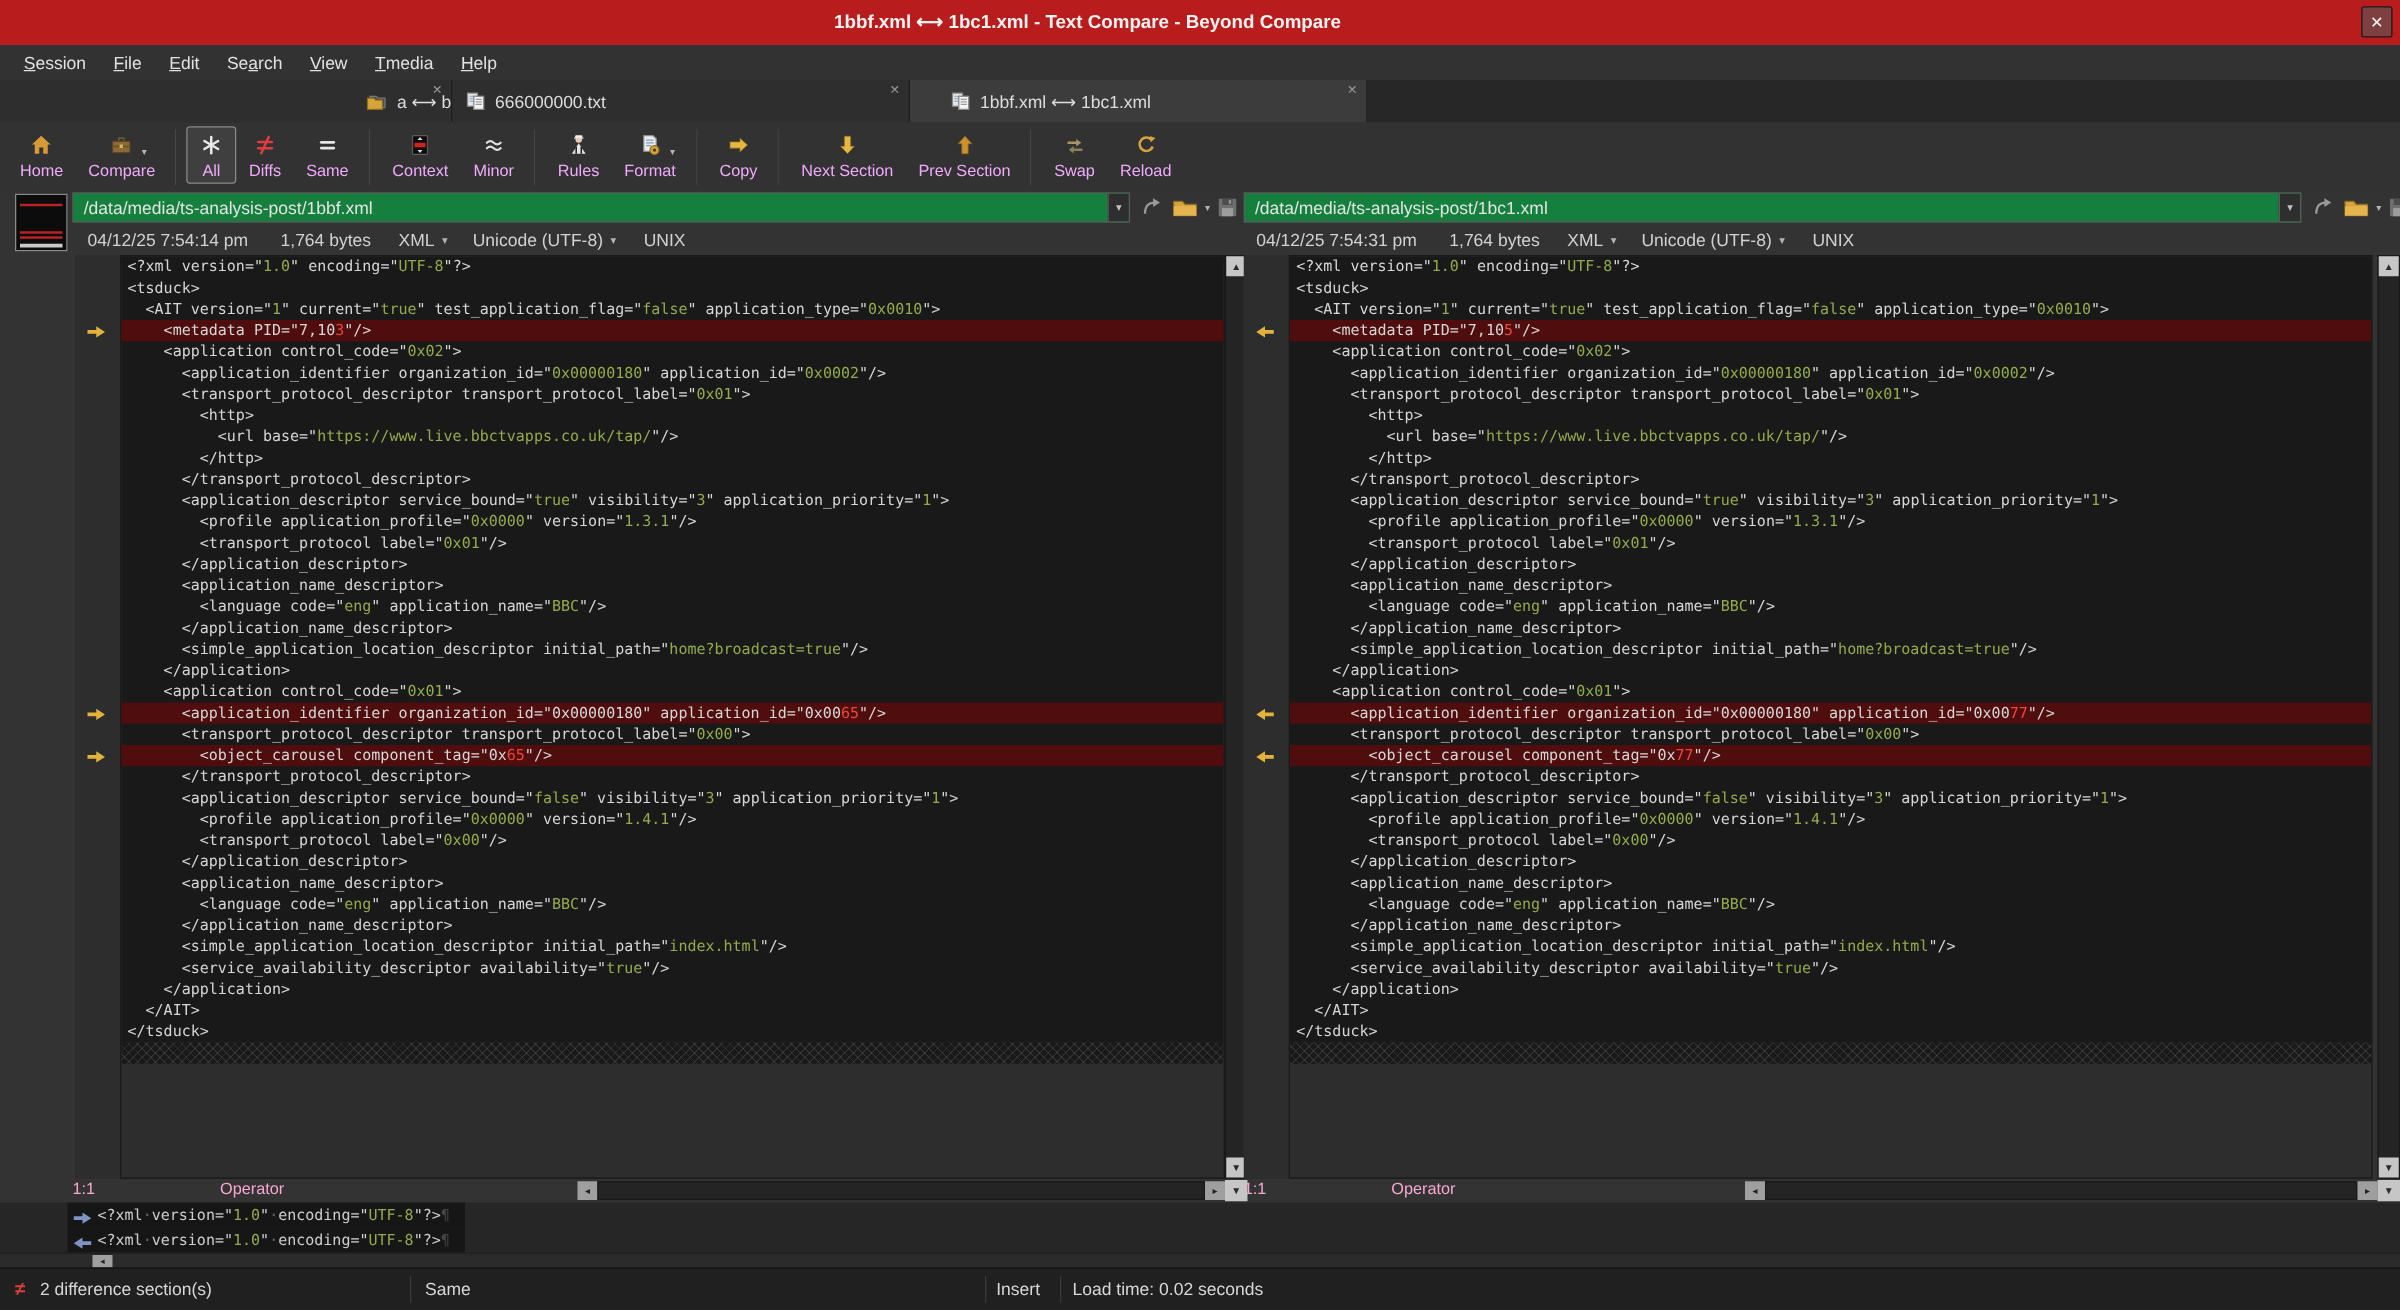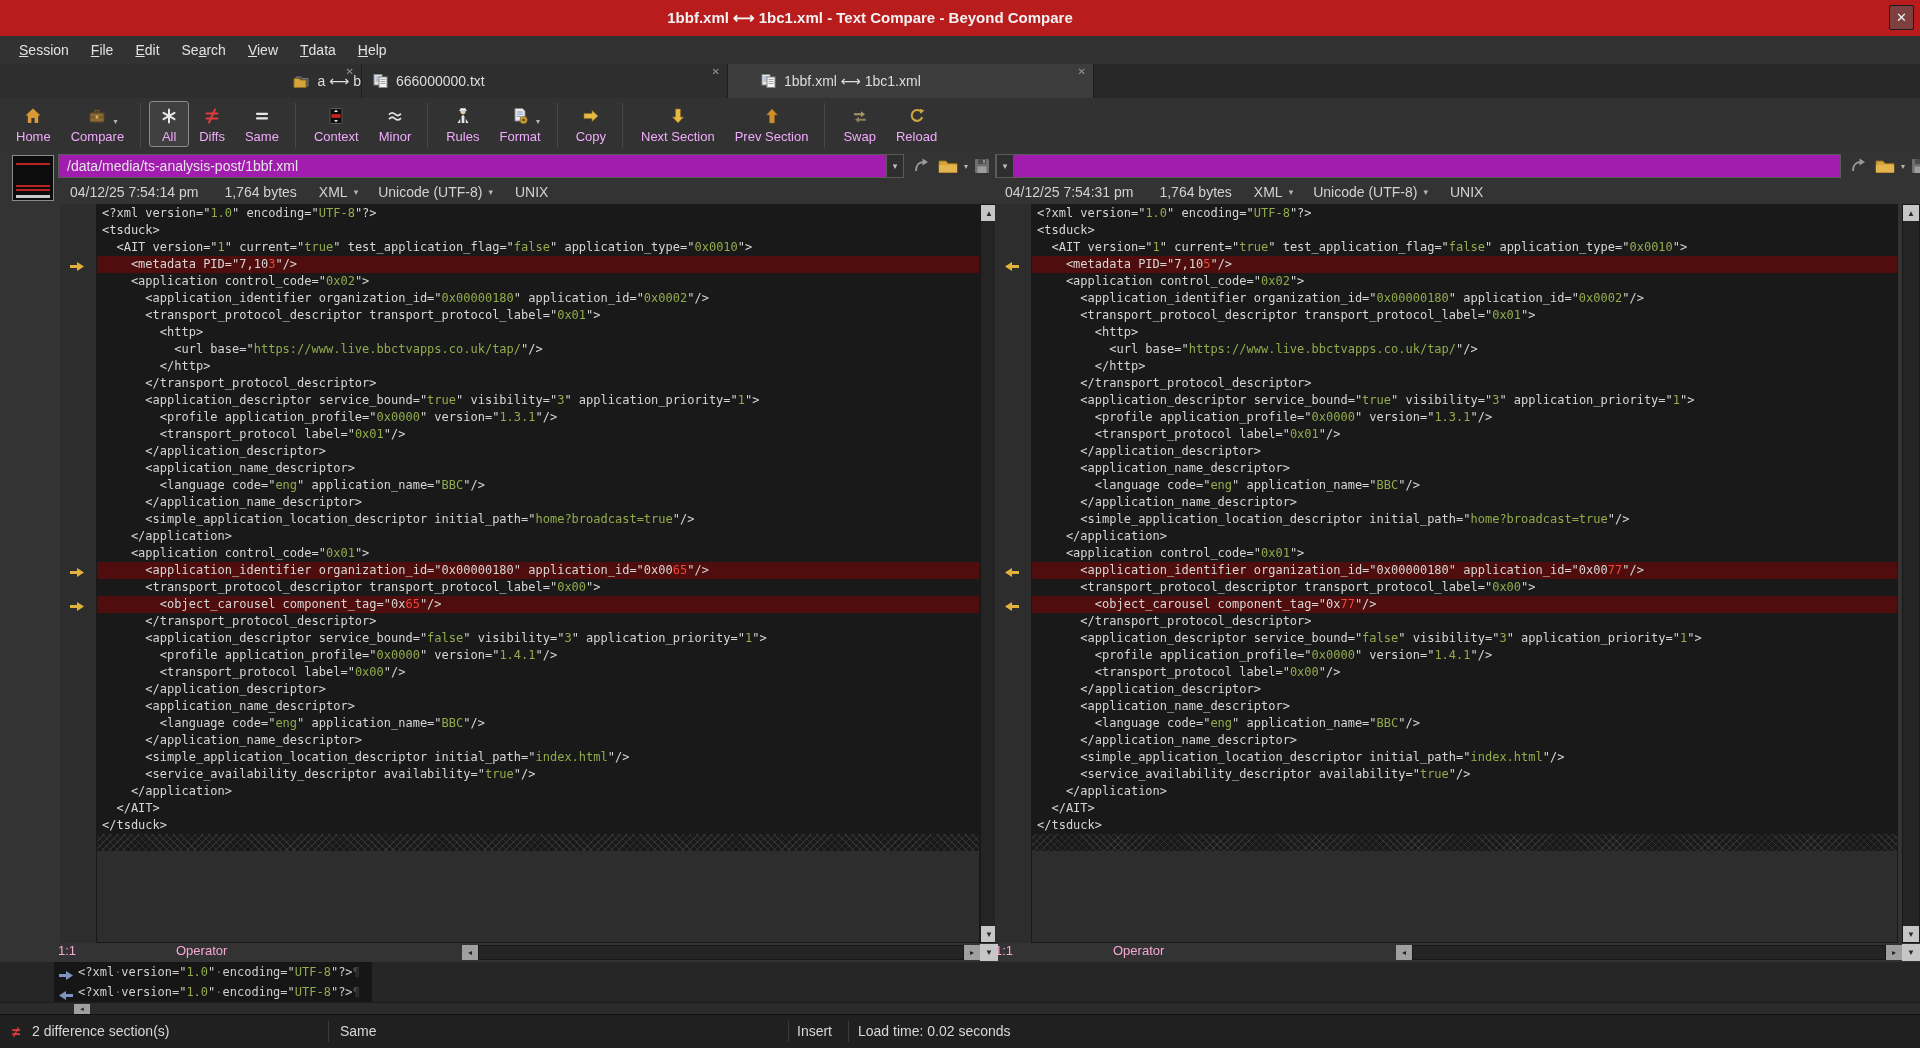--- a/index.html
+++ b/index.html
@@ -36,21 +36,21 @@
   .tbtn.pressed { border:1px solid #8a8a8a; background:#3f3f3f; }
   .tbtn .ticon { height:20px; display:flex; align-items:flex-end; position:relative; }
   .tbtn .tlabel { font-size:13px; color:#f0abfc; white-space:nowrap; }
   .tbtn .dd { position:absolute; right:-10px; bottom:0; font-size:8px; color:#b5b5b5; }
   .tsep { width:1px; align-self:stretch; margin:2px 8px 4px 6px; background:#232323; border-right:1px solid #474747; }
   
   #thumb { position:absolute; left:12px; top:155px; width:42px; height:46px; background:#0c0c0c;
            border:1px solid #8a8a8a; }
   #thumb .tl { position:absolute; left:3px; right:3px; height:2px; background:#b92222; }
   #thumb .tw { position:absolute; left:3px; right:3px; height:3px; background:#c9c9c9; }
-  .path-field { position:absolute; top:154px; height:24px; width:846px; background:#a21caf;
+  .path-field { position:absolute; top:154px; height:24px; width:846px; background:#15803d;
                 border:1px solid #5a5a5a; display:flex; align-items:center; }
   .path-text { flex:1; padding-left:8px; font-size:14px; color:#e4e4e4; white-space:nowrap; overflow:hidden; }
   .pdrop { width:17px; height:22px; border-left:1px solid #5a5a5a; background:#2e2e2e; color:#c0c0c0;
            font-size:9px; display:flex; align-items:center; justify-content:center; }
   .pathicons { position:absolute; top:156px; height:20px; display:flex; align-items:center; gap:5px; }
   .svgslot { display:flex; align-items:center; }
   .mini-dd { font-size:8px; color:#b5b5b5; }
   .inforow { position:absolute; top:180px; height:24px; display:flex; align-items:center; font-size:14px; color:#d2d2d2; }
   .inforow .gap26 { margin-right:26px; } .inforow .gap22 { margin-right:22px; }
   .inforow .gap6 { margin-right:6px; } .inforow .gap20 { margin-right:20px; }
@@ -108,21 +108,21 @@
       <span>✕</span>
     </div>
   </div>
 
   <div id="menubar">
       <div class="mitem"><span></span><span class="u">S</span><span>ession</span></div>
       <div class="mitem"><span></span><span class="u">F</span><span>ile</span></div>
       <div class="mitem"><span></span><span class="u">E</span><span>dit</span></div>
       <div class="mitem"><span>Se</span><span class="u">a</span><span>rch</span></div>
       <div class="mitem"><span></span><span class="u">V</span><span>iew</span></div>
-      <div class="mitem"><span></span><span class="u">T</span><span>data</span></div>
+      <div class="mitem"><span></span><span class="u">T</span><span>media</span></div>
       <div class="mitem"><span></span><span class="u">H</span><span>elp</span></div>
     </div>
 
   <div id="tabbar">
       <div class="tab">
         <span class="ticn">
           <svg width="19" height="15">
             <path d="M4 3 H9 L10.5 4.5 H16 V12 H4 Z" fill="#4a4a4a" stroke="#777"></path>
             <path d="M2 4.5 H7 L8.5 6 H14 V13.5 H2 Z" fill="#d7a439" stroke="#8d6d22"></path>
           </svg>
@@ -362,20 +362,21 @@
         <svg width="18" height="20">
           <rect x="2" y="3" width="14" height="14" rx="1" fill="#6f6f6f"></rect>
           <rect x="5" y="3" width="8" height="5" fill="#4c4c4c"></rect>
           <rect x="10" y="3.8" width="2" height="3.4" fill="#8f8f8f"></rect>
           <rect x="4.5" y="10.5" width="9" height="6.5" fill="#9d9d9d"></rect>
         </svg>
       </span>
   </div>
 
   <div class="path-field" style="left:995px">
+    <div class="path-text">/data/media/ts-analysis-post/1bc1.xml</div>
     <div class="pdrop">
         <span>▾</span>
       </div>
   </div>
   <div class="pathicons" style="left:1849px">
     <span class="svgslot">
         <svg width="20" height="20">
           <path d="M4 15 Q4 6 12 6" fill="none" stroke="#9a9a9a" stroke-width="1.8"></path>
           <path d="M10.5 2.5 L16 6 L10.5 9.5 Z" fill="#9a9a9a"></path>
         </svg>

